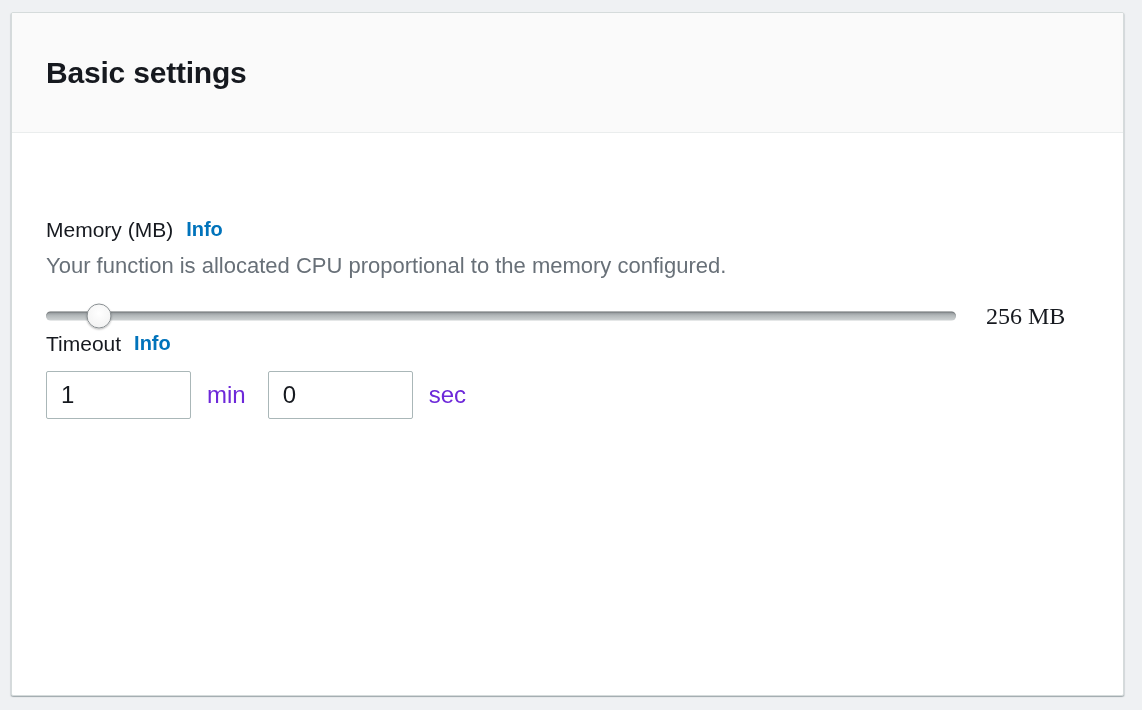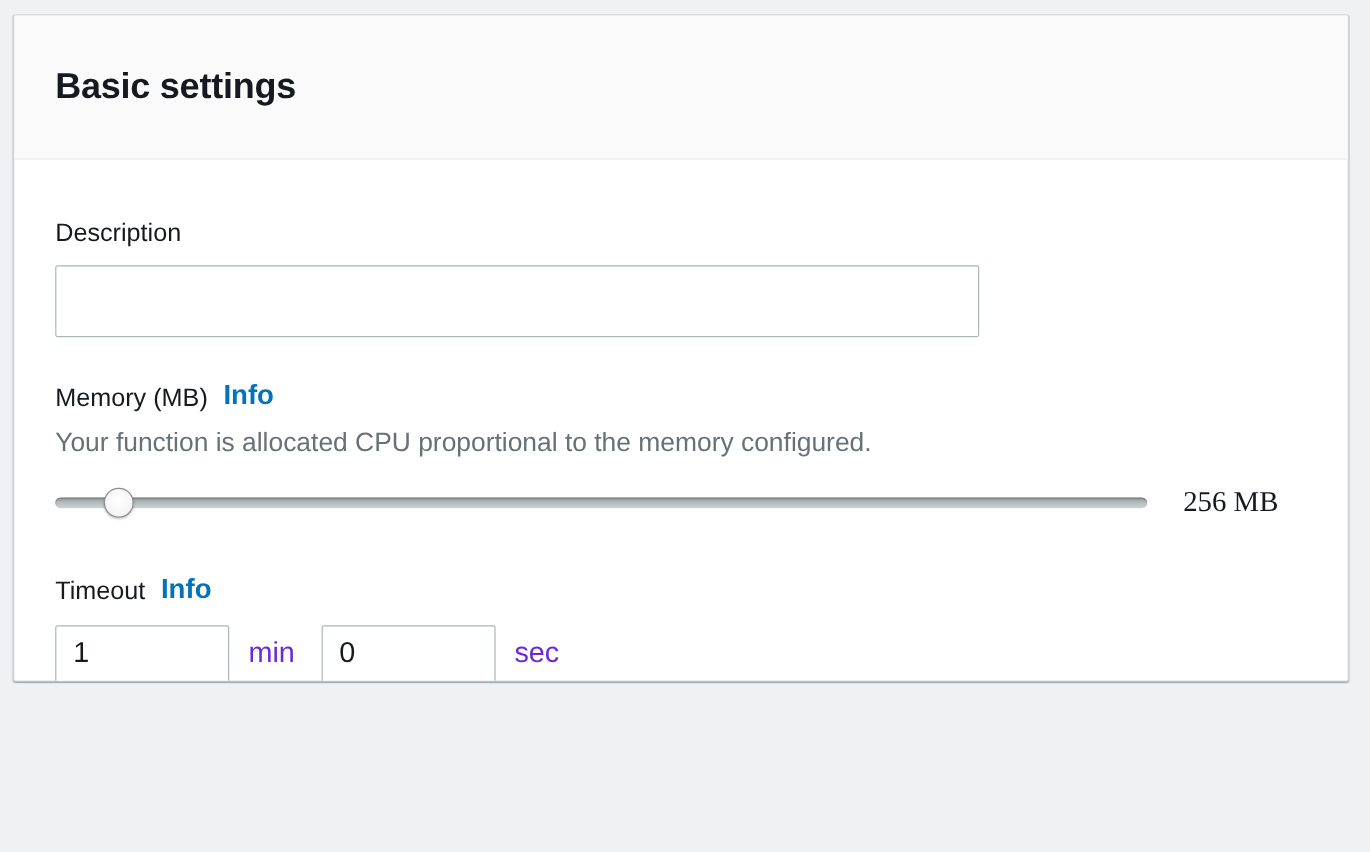--- a/index.html
+++ b/index.html
@@ -13,21 +13,21 @@
     font-family: "Liberation Sans", sans-serif;
     -webkit-font-smoothing: antialiased;
     overflow: hidden;
   }
 
   .panel {
     position: absolute;
     left: 11px;
     top: 12px;
     width: 1113px;
-    height: 556px;
+    height: 684px;
     background: #ffffff;
     border: 1px solid #d5dbdb;
     border-radius: 2px;
     box-sizing: border-box;
     box-shadow: 0 1px 1px 0 rgba(0, 28, 36, 0.18),
                 1px 1px 1px 0 rgba(0, 28, 36, 0.10),
                 -1px 1px 1px 0 rgba(0, 28, 36, 0.10);
     overflow: hidden;
   }
 
@@ -61,21 +61,21 @@
   .field-label {
     font-size: 21px;
     color: #16191f;
     line-height: 1.3;
     display: flex;
     align-items: baseline;
     gap: 13px;
   }
 
   .info-link {
-    font-size: 23px;
+    font-size: 20px;
     font-weight: bold;
     color: #0073bb;
     cursor: pointer;
     text-decoration: none;
     position: relative;
     top: -1px;
   }
 
   .field-hint {
     font-size: 22px;
@@ -147,21 +147,20 @@
   }
 
   .slider-value {
     font-size: 24px;
     color: #16191f;
     margin-left: 30px;
     white-space: nowrap;
   }
 
   .timeout-block {
-    margin-top: 44px;
   }
 
   .timeout-row {
     display: flex;
     align-items: center;
     margin-top: 14px;
   }
 
   .num-input {
     width: 145px;
@@ -192,26 +191,20 @@
 <body>
 
 <div class="panel">
 
   <div class="panel-header">
     <div class="panel-title">Basic settings</div>
   </div>
 
   <div class="panel-body">
 
-    <div class="field">
-      <div class="field-label">
-        <span>Description</span>
-      </div>
-      <input class="text-input" type="text" value="" style="">
-    </div>
 
     <div class="field memory-block">
       <div class="field-label">
         <span>Memory (MB)</span>
         <a class="info-link">Info</a>
       </div>
       <div class="field-hint">Your function is allocated CPU proportional to the memory configured.</div>
 
       <div class="slider-row">
         <div class="slider-wrap">

